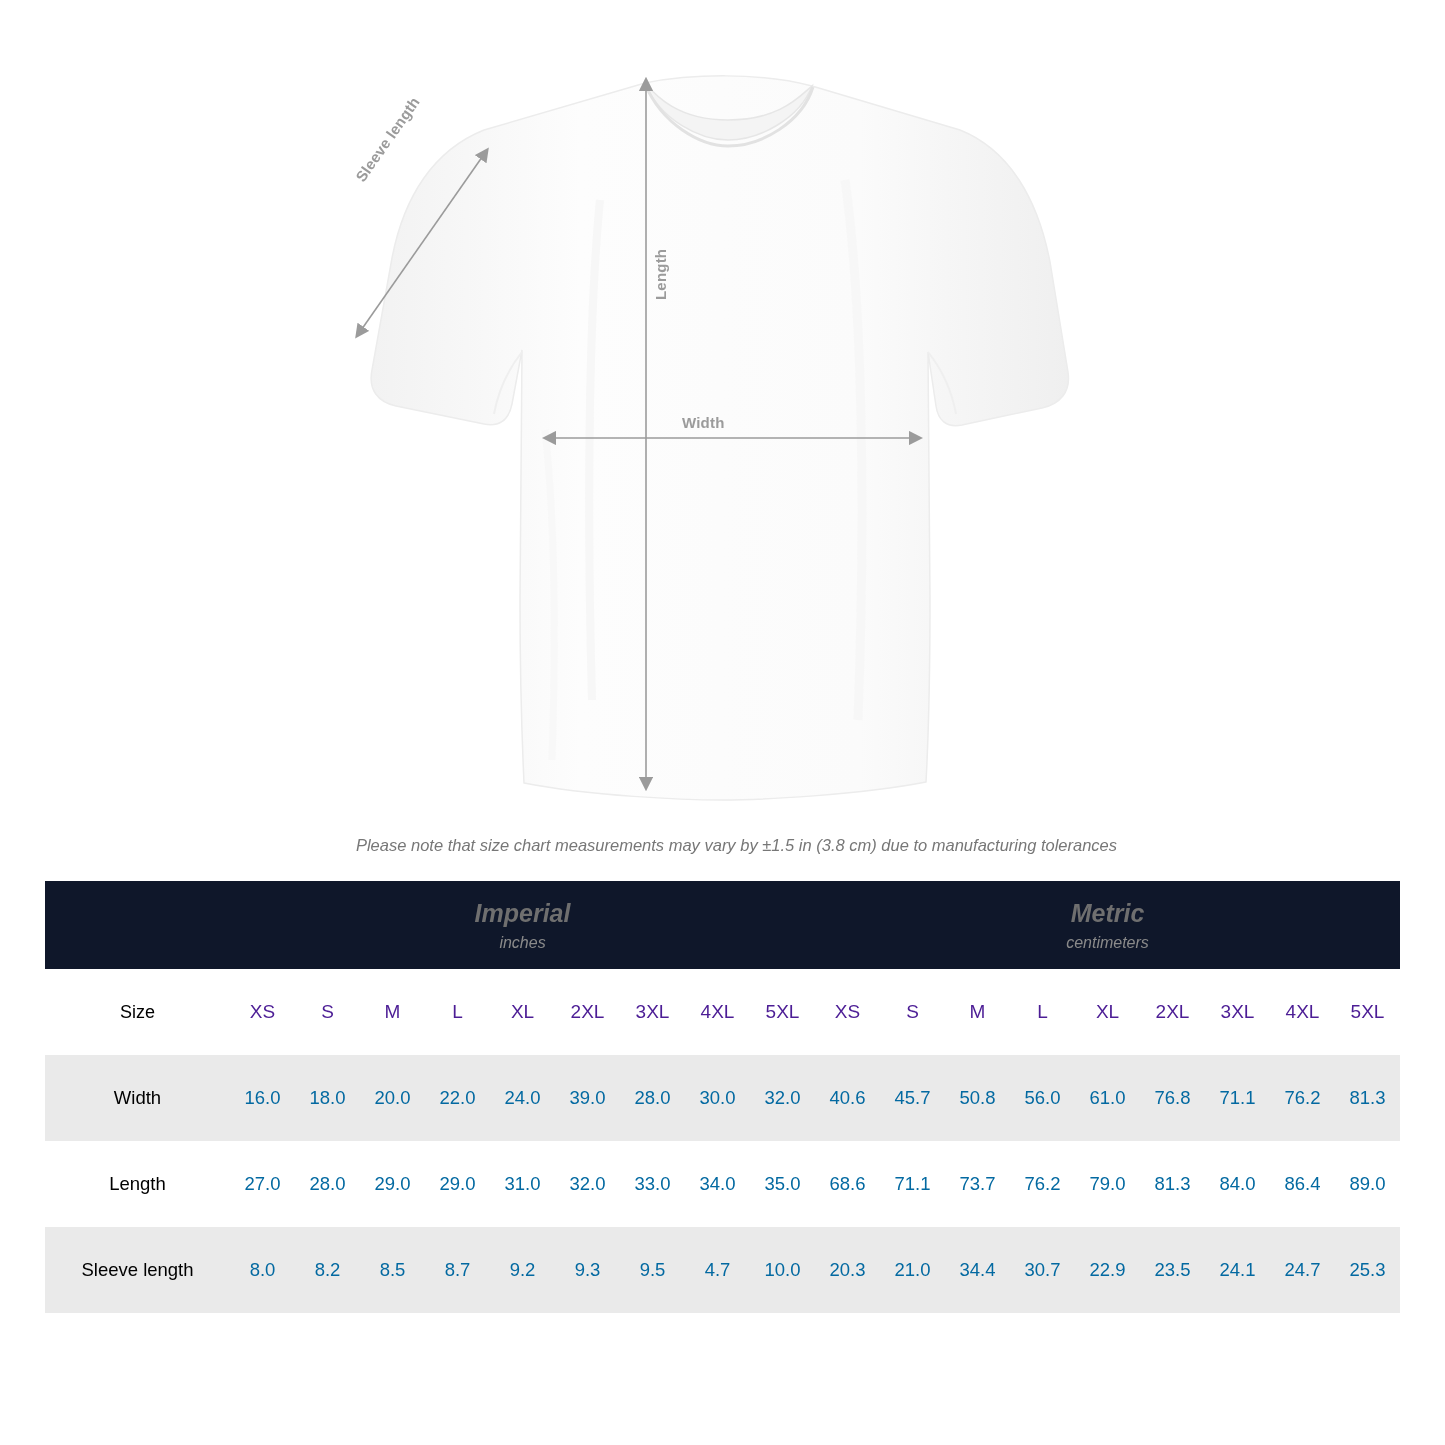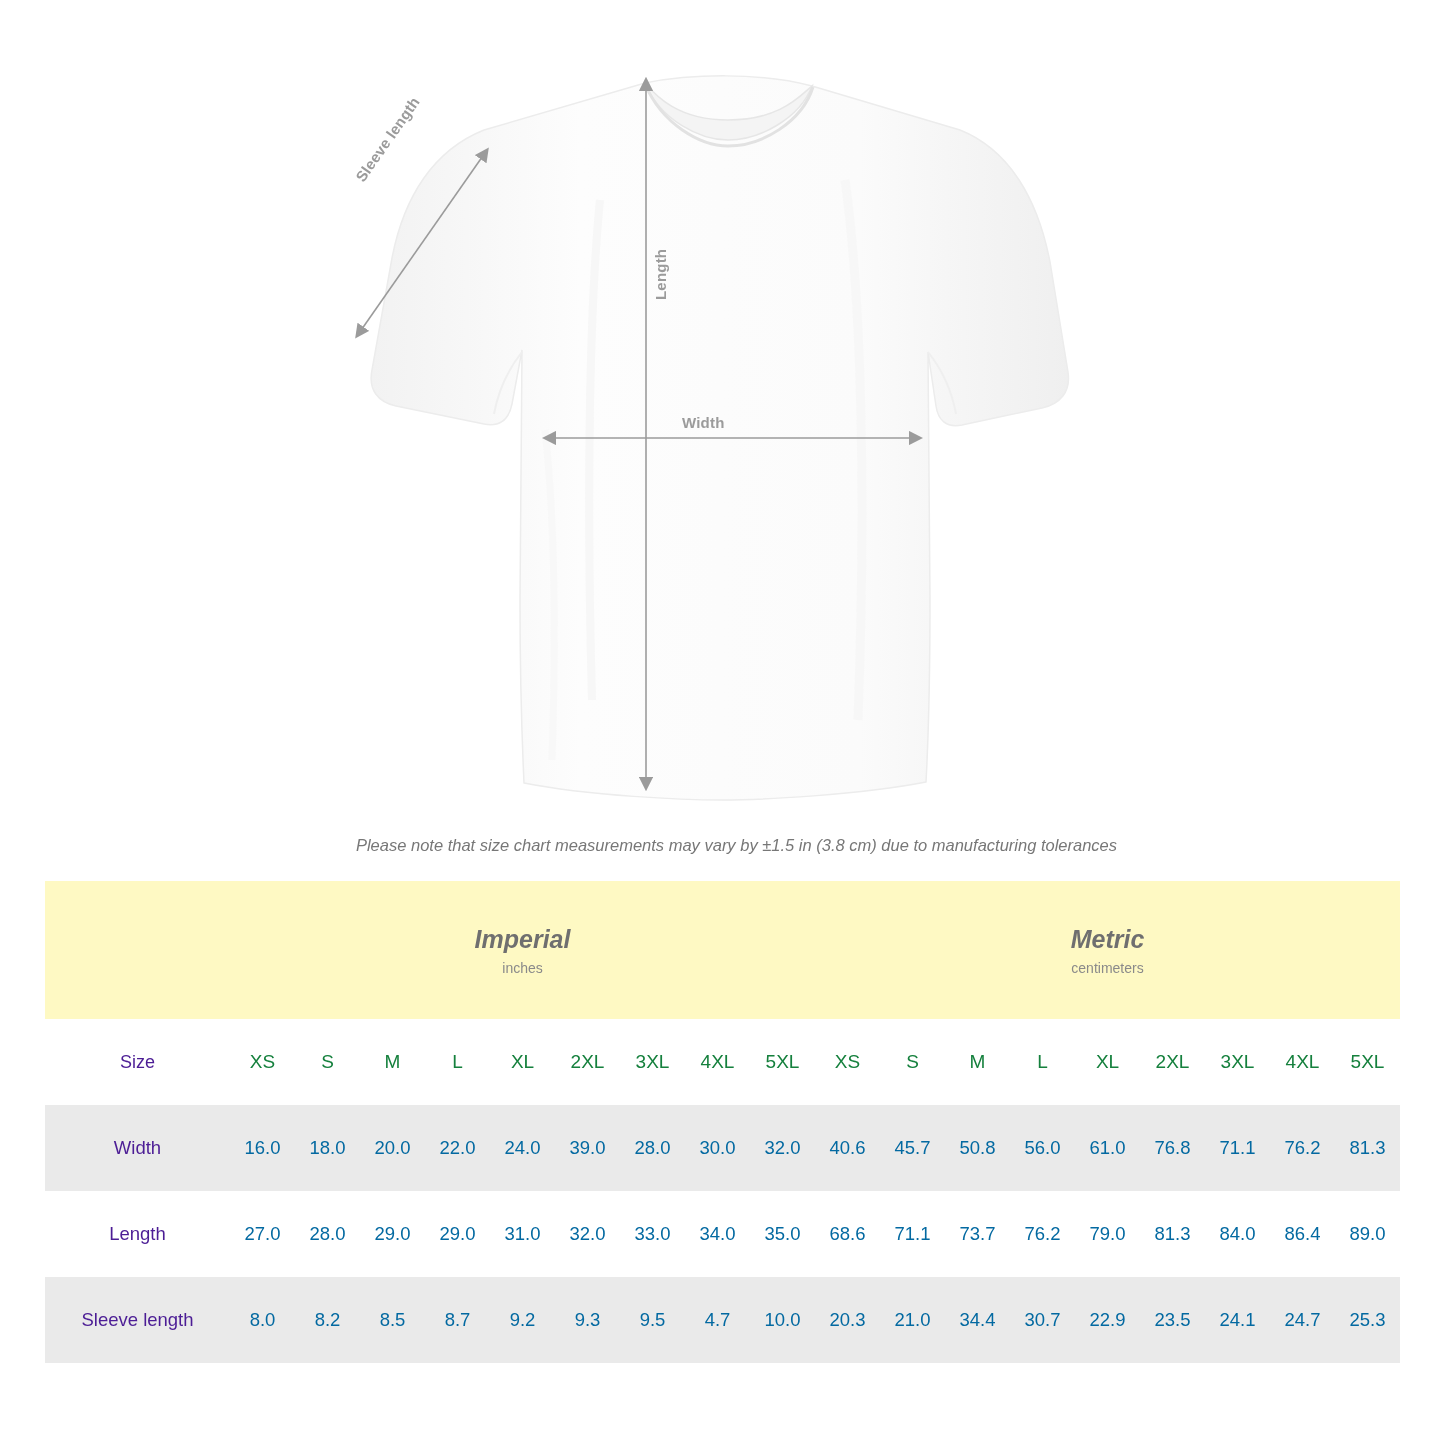--- a/index.html
+++ b/index.html
@@ -79,61 +79,62 @@
     border-collapse: collapse;
     table-layout: fixed;
   }
   table.size-table td,
   table.size-table th {
     text-align: center;
     vertical-align: middle;
     font-weight: normal;
   }
   .unit-row td {
-    background: #fef9c3;
-    height: 138px;
+    background: #0f172a;
+    height: 88px;
     padding: 0;
   }
   .unit-name {
     font-size: 25px;
     font-style: italic;
     font-weight: bold;
     color: #6f6f6f;
     line-height: 1.25;
   }
   .unit-sub {
-    font-size: 14px;
+    font-size: 16px;
+    font-style: italic;
     color: #8a8a8a;
     margin-top: 4px;
   }
   .hdr-row td {
     background: #ffffff;
     height: 84px;
     font-size: 19px;
     font-weight: bold;
-    color: #15803d;
+    color: #4c1d95;
   }
   .hdr-row td.rowhead {
     font-size: 18px;
   }
   .body-row td {
     height: 84px;
     font-size: 18.5px;
     color: #0369a1;
   }
   .body-row.shade td {
     background: #eaeaea;
   }
   .body-row.plain td {
     background: #ffffff;
   }
   td.rowhead {
     font-weight: bold;
     font-size: 18.5px;
-    color: #4c1d95;
+    color: #000000;
   }
   col.rowhead-col { width: 185px; }
 </style>
 </head>
 <body>
 
 <div class="illustration">
   <svg class="shirt-svg" width="1445" height="830" viewBox="0 0 1445 830">
     <defs>
       <linearGradient id="shade" x1="0" y1="0" x2="1" y2="0">

